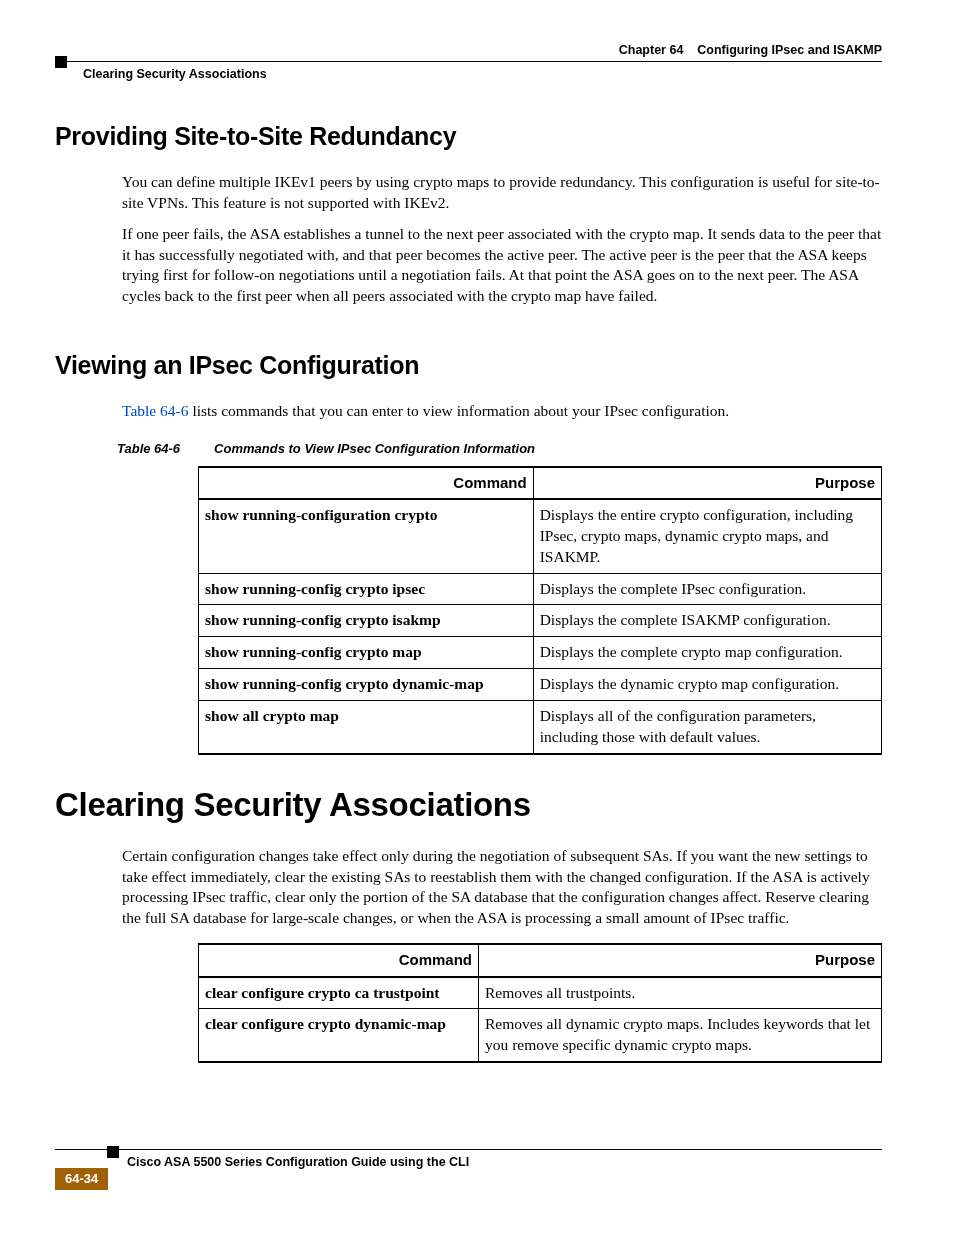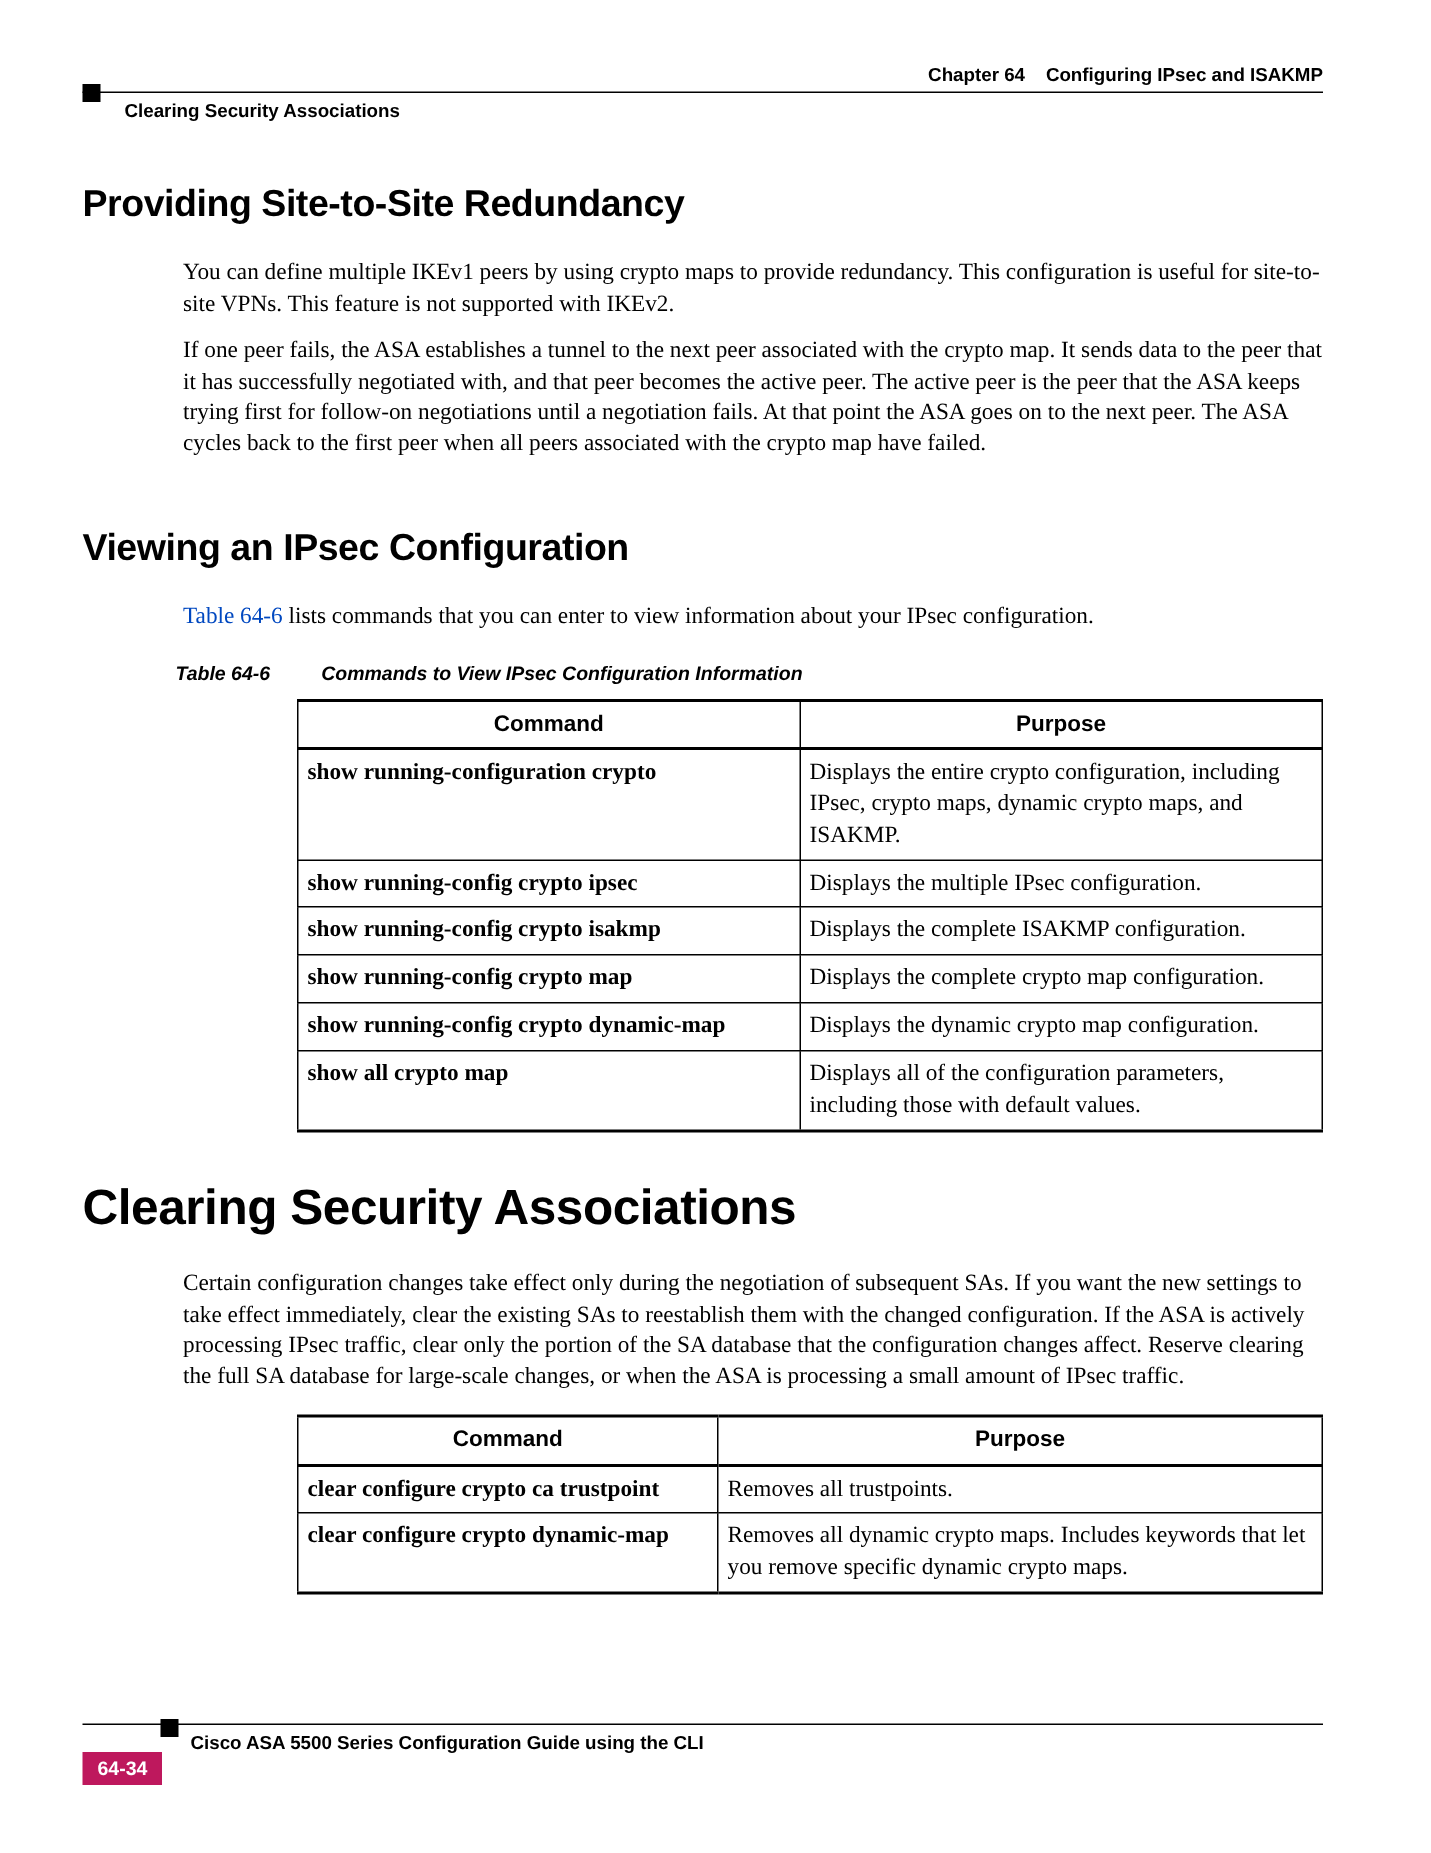--- a/index.html
+++ b/index.html
@@ -96,21 +96,21 @@
   table {
     margin-left: 143px;
     border-collapse: collapse;
     width: calc(100% - 143px);
     margin-bottom: 28px;
   }
   table th {
     font-family: Arial, Helvetica, sans-serif;
     font-weight: bold;
     font-size: 15px;
-    text-align: center;
+    text-align: right;
     padding: 5px 6px;
     border-top: 2px solid #000;
     border-bottom: 2px solid #000;
     border-left: 1px solid #000;
     border-right: 1px solid #000;
   }
   table td {
     padding: 5px 6px;
     border: 1px solid #000;
     vertical-align: top;
@@ -149,21 +149,21 @@
     left: 52px;
     top: -8px;
     width: 12px;
     height: 12px;
     background: #000;
   }
   .page-num-tab {
     position: absolute;
     left: 0;
     top: 14px;
-    background: #be185d;
+    background: #a16207;
     color: #fff;
     font-family: Arial, Helvetica, sans-serif;
     font-weight: bold;
     font-size: 13px;
     padding: 2px 10px 2px 10px;
   }
 </style>
 </head>
 <body>
 
@@ -202,21 +202,21 @@
         <th>Purpose</th>
       </tr>
     </thead>
     <tbody id="tbody1">
         <tr>
           <td class="cmd">show running-configuration crypto</td>
           <td>Displays the entire crypto configuration, including IPsec, crypto maps, dynamic crypto maps, and ISAKMP.</td>
         </tr>
         <tr>
           <td class="cmd">show running-config crypto ipsec</td>
-          <td>Displays the multiple IPsec configuration.</td>
+          <td>Displays the complete IPsec configuration.</td>
         </tr>
         <tr>
           <td class="cmd">show running-config crypto isakmp</td>
           <td>Displays the complete ISAKMP configuration.</td>
         </tr>
         <tr>
           <td class="cmd">show running-config crypto map</td>
           <td>Displays the complete crypto map configuration.</td>
         </tr>
         <tr>

